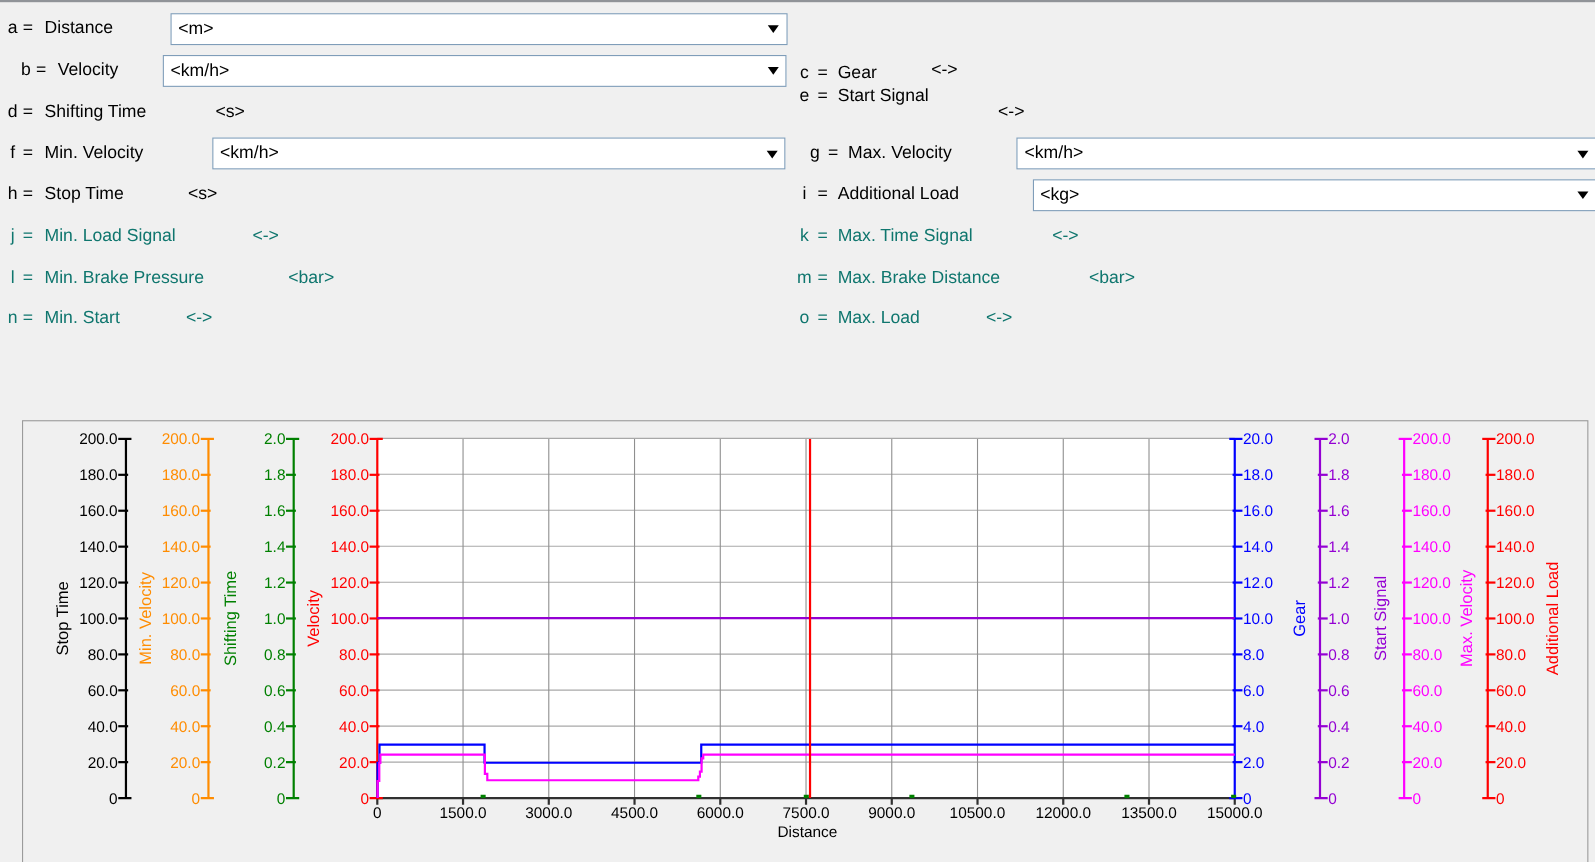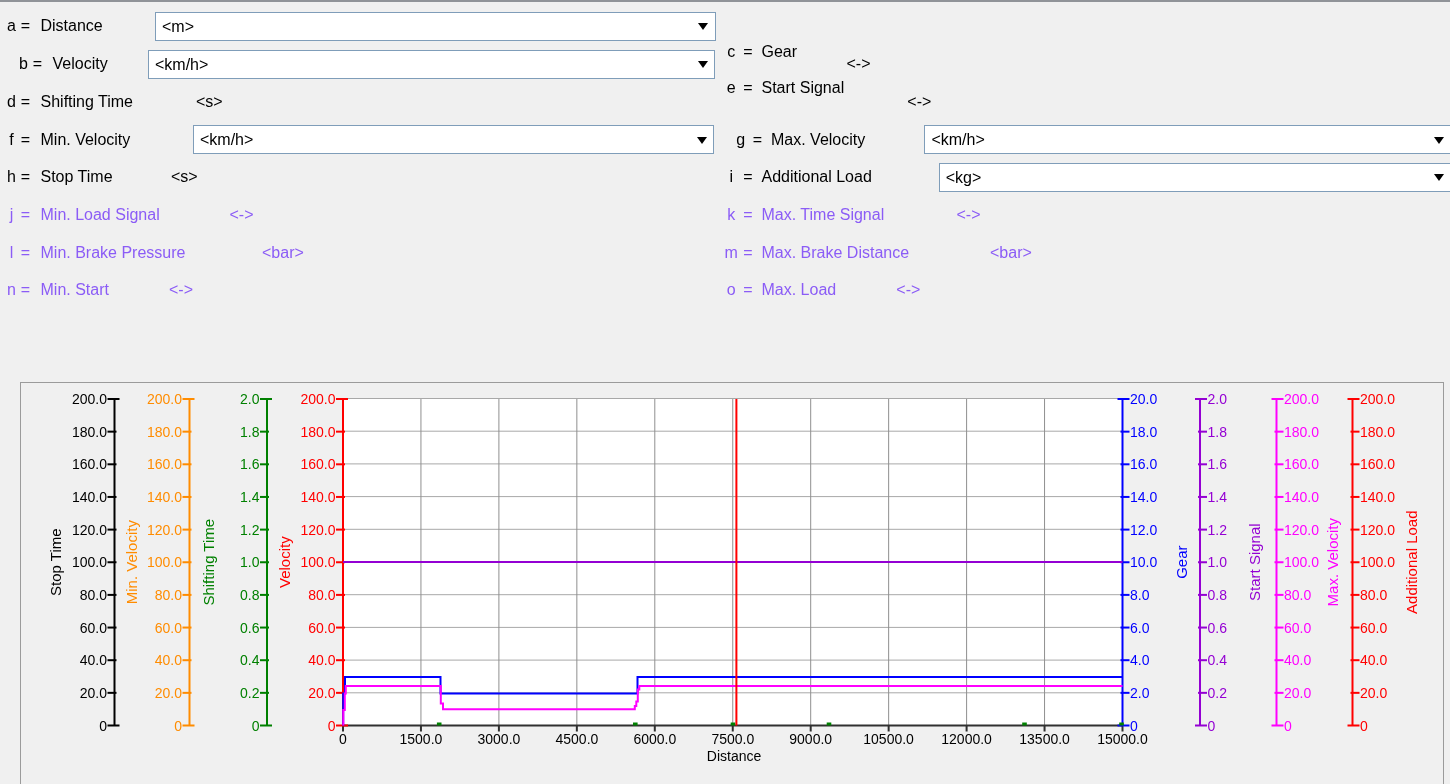--- a/index.html
+++ b/index.html
@@ -1,20 +1,20 @@
 <!DOCTYPE html>
 <html><head><meta charset="utf-8">
 <style>
 * { margin:0; padding:0; box-sizing:border-box; }
 html,body { width:1450px; height:784px; background:#f0f0f0; overflow:hidden;
   font-family:"Liberation Sans", sans-serif; }
 #page { position:relative; width:1336px; height:784px; }
 #topline { position:absolute; left:0; top:0; width:1450px; height:2px; background:#909398; }
 .lbl { position:absolute; font-size:16px; line-height:20px; color:#000; white-space:nowrap; }
-.lbl.gray { color:#8b5cf6; }
+.lbl.gray { color:#0f766e; }
 .l .lt { display:inline-block; width:23px; text-align:center; }
 .l .eq { display:inline-block; width:14.5px; margin-left:-7.5px; text-align:right; }
 .l .tx { margin-left:10.5px; }
 .r .lt { display:inline-block; width:15.5px; text-align:center; }
 .r .eq { display:inline-block; width:13.5px; text-align:right; }
 .r .tx { margin-left:9px; }
 .cb { position:absolute; height:29px; background:#fff; border:1px solid #7f9db9; }
 .cbt { position:absolute; left:6px; top:4px; font-size:16px; line-height:20px; color:#000; }
 .arr { position:absolute; right:6.5px; top:10.5px; width:0; height:0;
   border-left:5.7px solid transparent; border-right:5.7px solid transparent; border-top:7px solid #000; }
@@ -24,21 +24,21 @@
 <div id="page">
 <div id="topline"></div>
 <div class="lbl l" style="left:0px;top:16.4px"><span class="lt">a</span><span class="eq">=</span><span class="tx">Distance</span></div>
 <div class="lbl l" style="left:12px;top:54.1px"><span class="lt">b</span><span class="eq">=</span><span class="tx">Velocity</span></div>
 <div class="lbl l" style="left:0px;top:91.8px"><span class="lt">d</span><span class="eq">=</span><span class="tx">Shifting Time</span></div>
 <div class="lbl l" style="left:0px;top:129.5px"><span class="lt">f</span><span class="eq">=</span><span class="tx">Min. Velocity</span></div>
 <div class="lbl l" style="left:0px;top:167.2px"><span class="lt">h</span><span class="eq">=</span><span class="tx">Stop Time</span></div>
 <div class="lbl gray l" style="left:0px;top:204.9px"><span class="lt">j</span><span class="eq">=</span><span class="tx">Min. Load Signal</span></div>
 <div class="lbl gray l" style="left:0px;top:242.6px"><span class="lt">l</span><span class="eq">=</span><span class="tx">Min. Brake Pressure</span></div>
 <div class="lbl gray l" style="left:0px;top:280.3px"><span class="lt">n</span><span class="eq">=</span><span class="tx">Min. Start</span></div>
-<div class="lbl r" style="left:723.5px;top:42px"><span class="lt">c</span><span class="eq">=</span><span class="tx">Gear</span></div>
+<div class="lbl r" style="left:723.5px;top:57px"><span class="lt">c</span><span class="eq">=</span><span class="tx">Gear</span></div>
 <div class="lbl r" style="left:723.5px;top:78px"><span class="lt">e</span><span class="eq">=</span><span class="tx">Start Signal</span></div>
 <div class="lbl r" style="left:733px;top:129.5px"><span class="lt">g</span><span class="eq">=</span><span class="tx">Max. Velocity</span></div>
 <div class="lbl r" style="left:723.5px;top:167.2px"><span class="lt">i</span><span class="eq">=</span><span class="tx">Additional Load</span></div>
 <div class="lbl gray r" style="left:723.5px;top:204.9px"><span class="lt">k</span><span class="eq">=</span><span class="tx">Max. Time Signal</span></div>
 <div class="lbl gray r" style="left:723.5px;top:242.6px"><span class="lt">m</span><span class="eq">=</span><span class="tx">Max. Brake Distance</span></div>
 <div class="lbl gray r" style="left:723.5px;top:280.3px"><span class="lt">o</span><span class="eq">=</span><span class="tx">Max. Load</span></div>
 <div class="lbl" style="left:195.9px;top:91.8px">&lt;s&gt;</div>
 <div class="lbl" style="left:170.9px;top:167.2px">&lt;s&gt;</div>
 <div class="lbl gray" style="left:229.5px;top:204.9px">&lt;-&gt;</div>
 <div class="lbl gray" style="left:262.0px;top:242.6px">&lt;bar&gt;</div>

